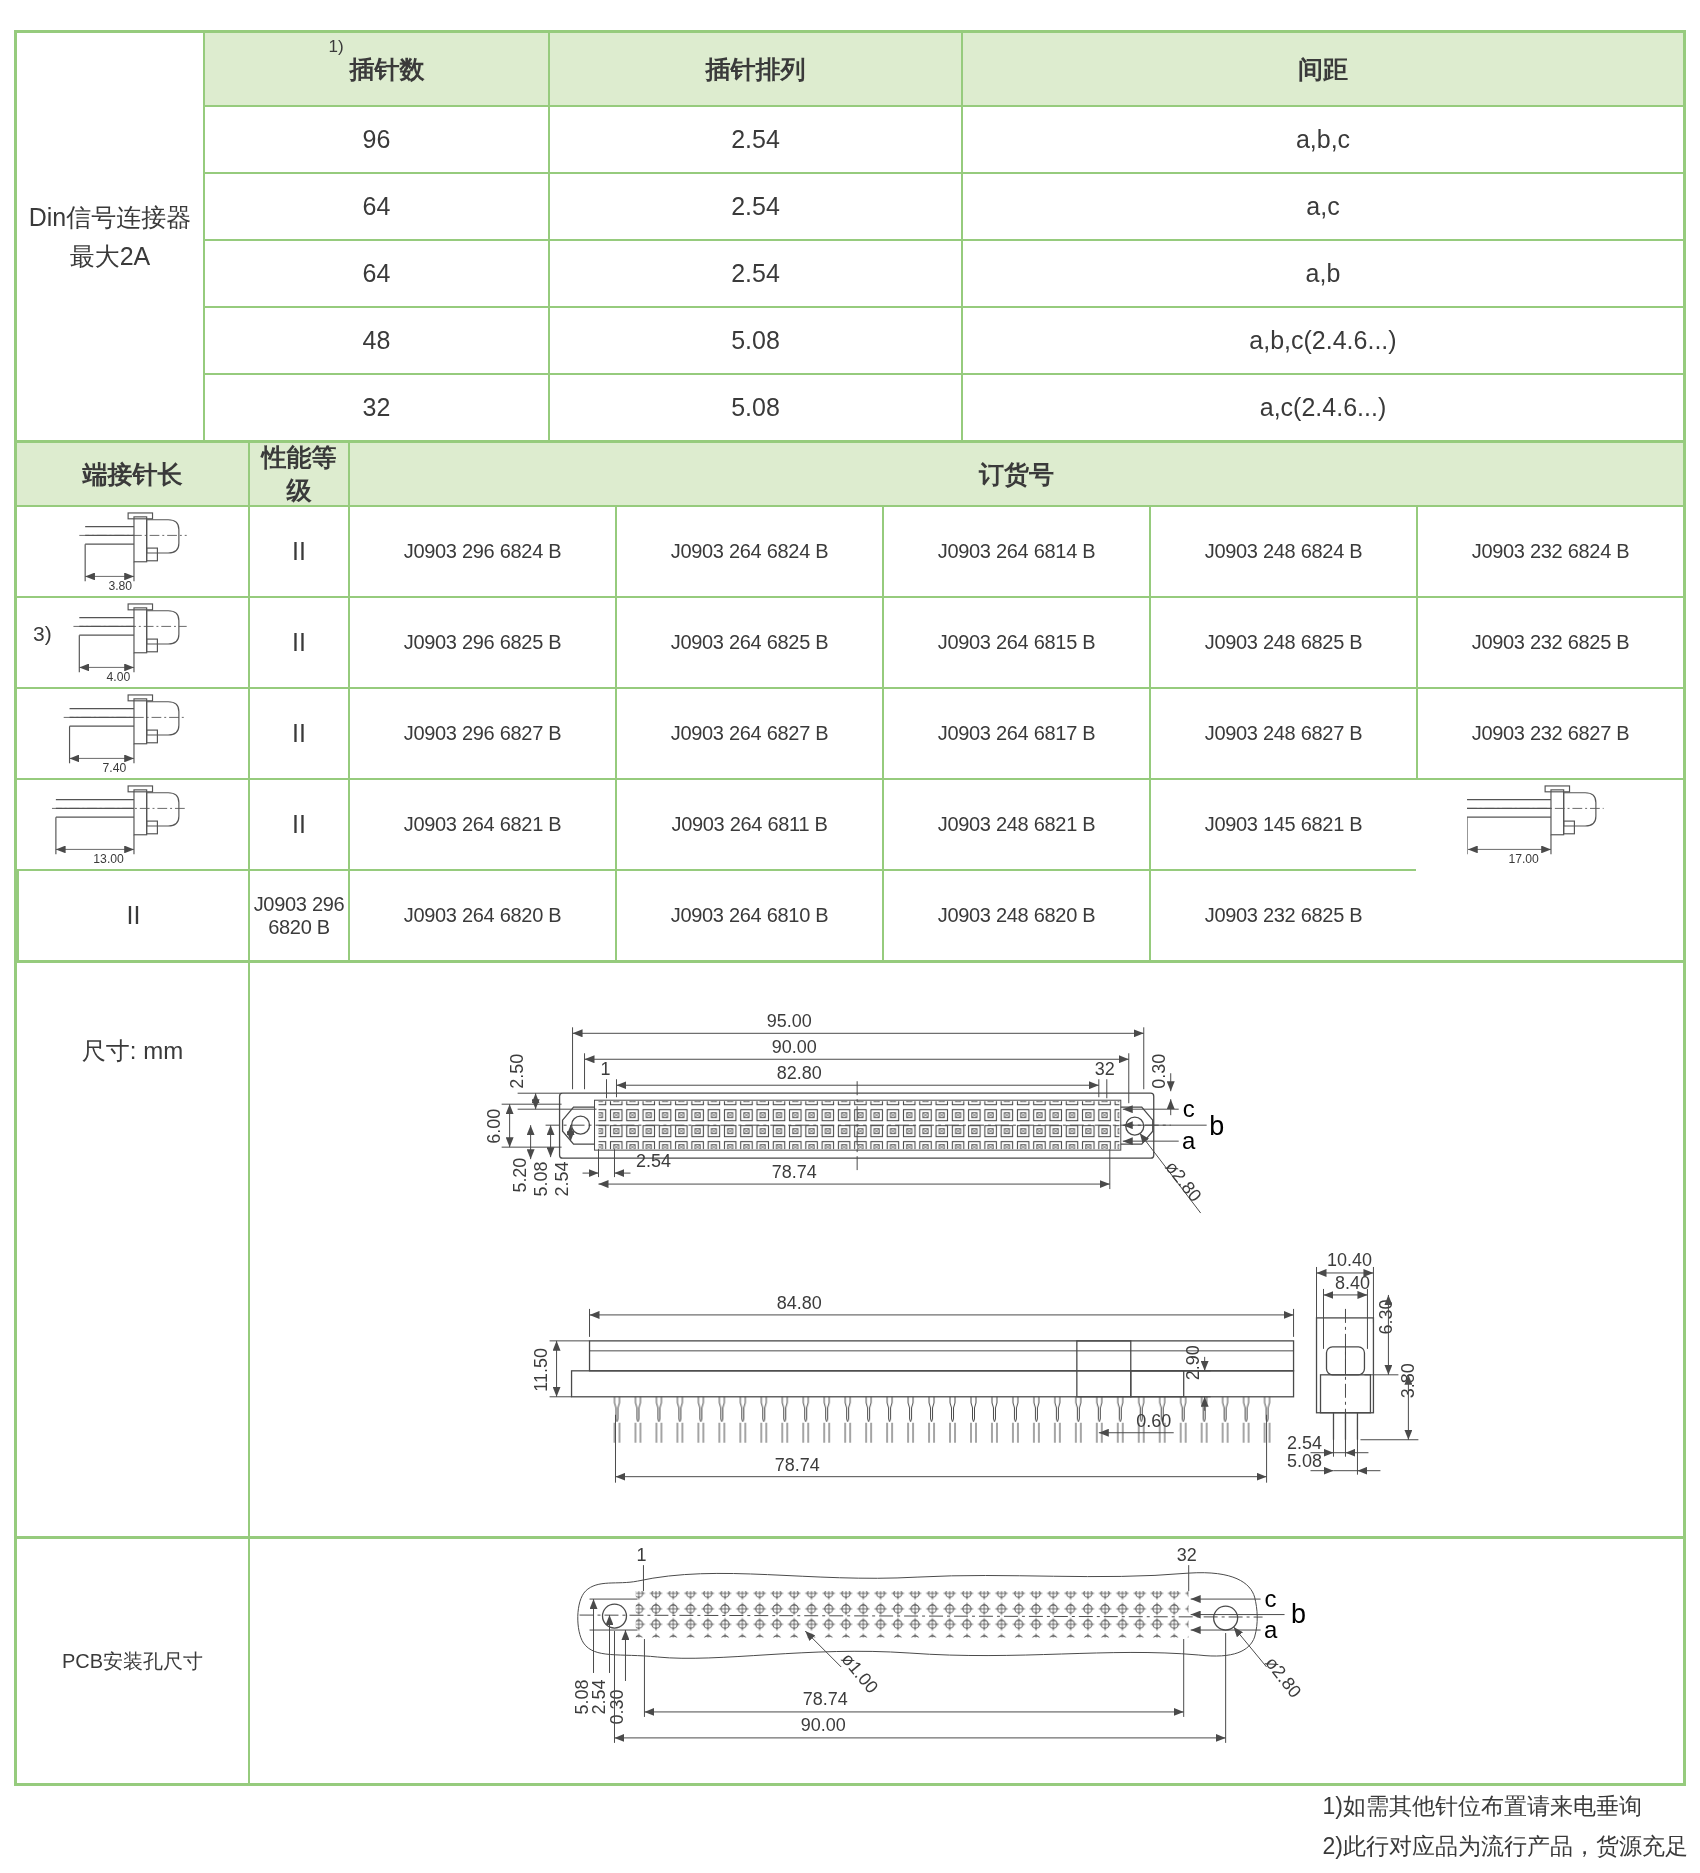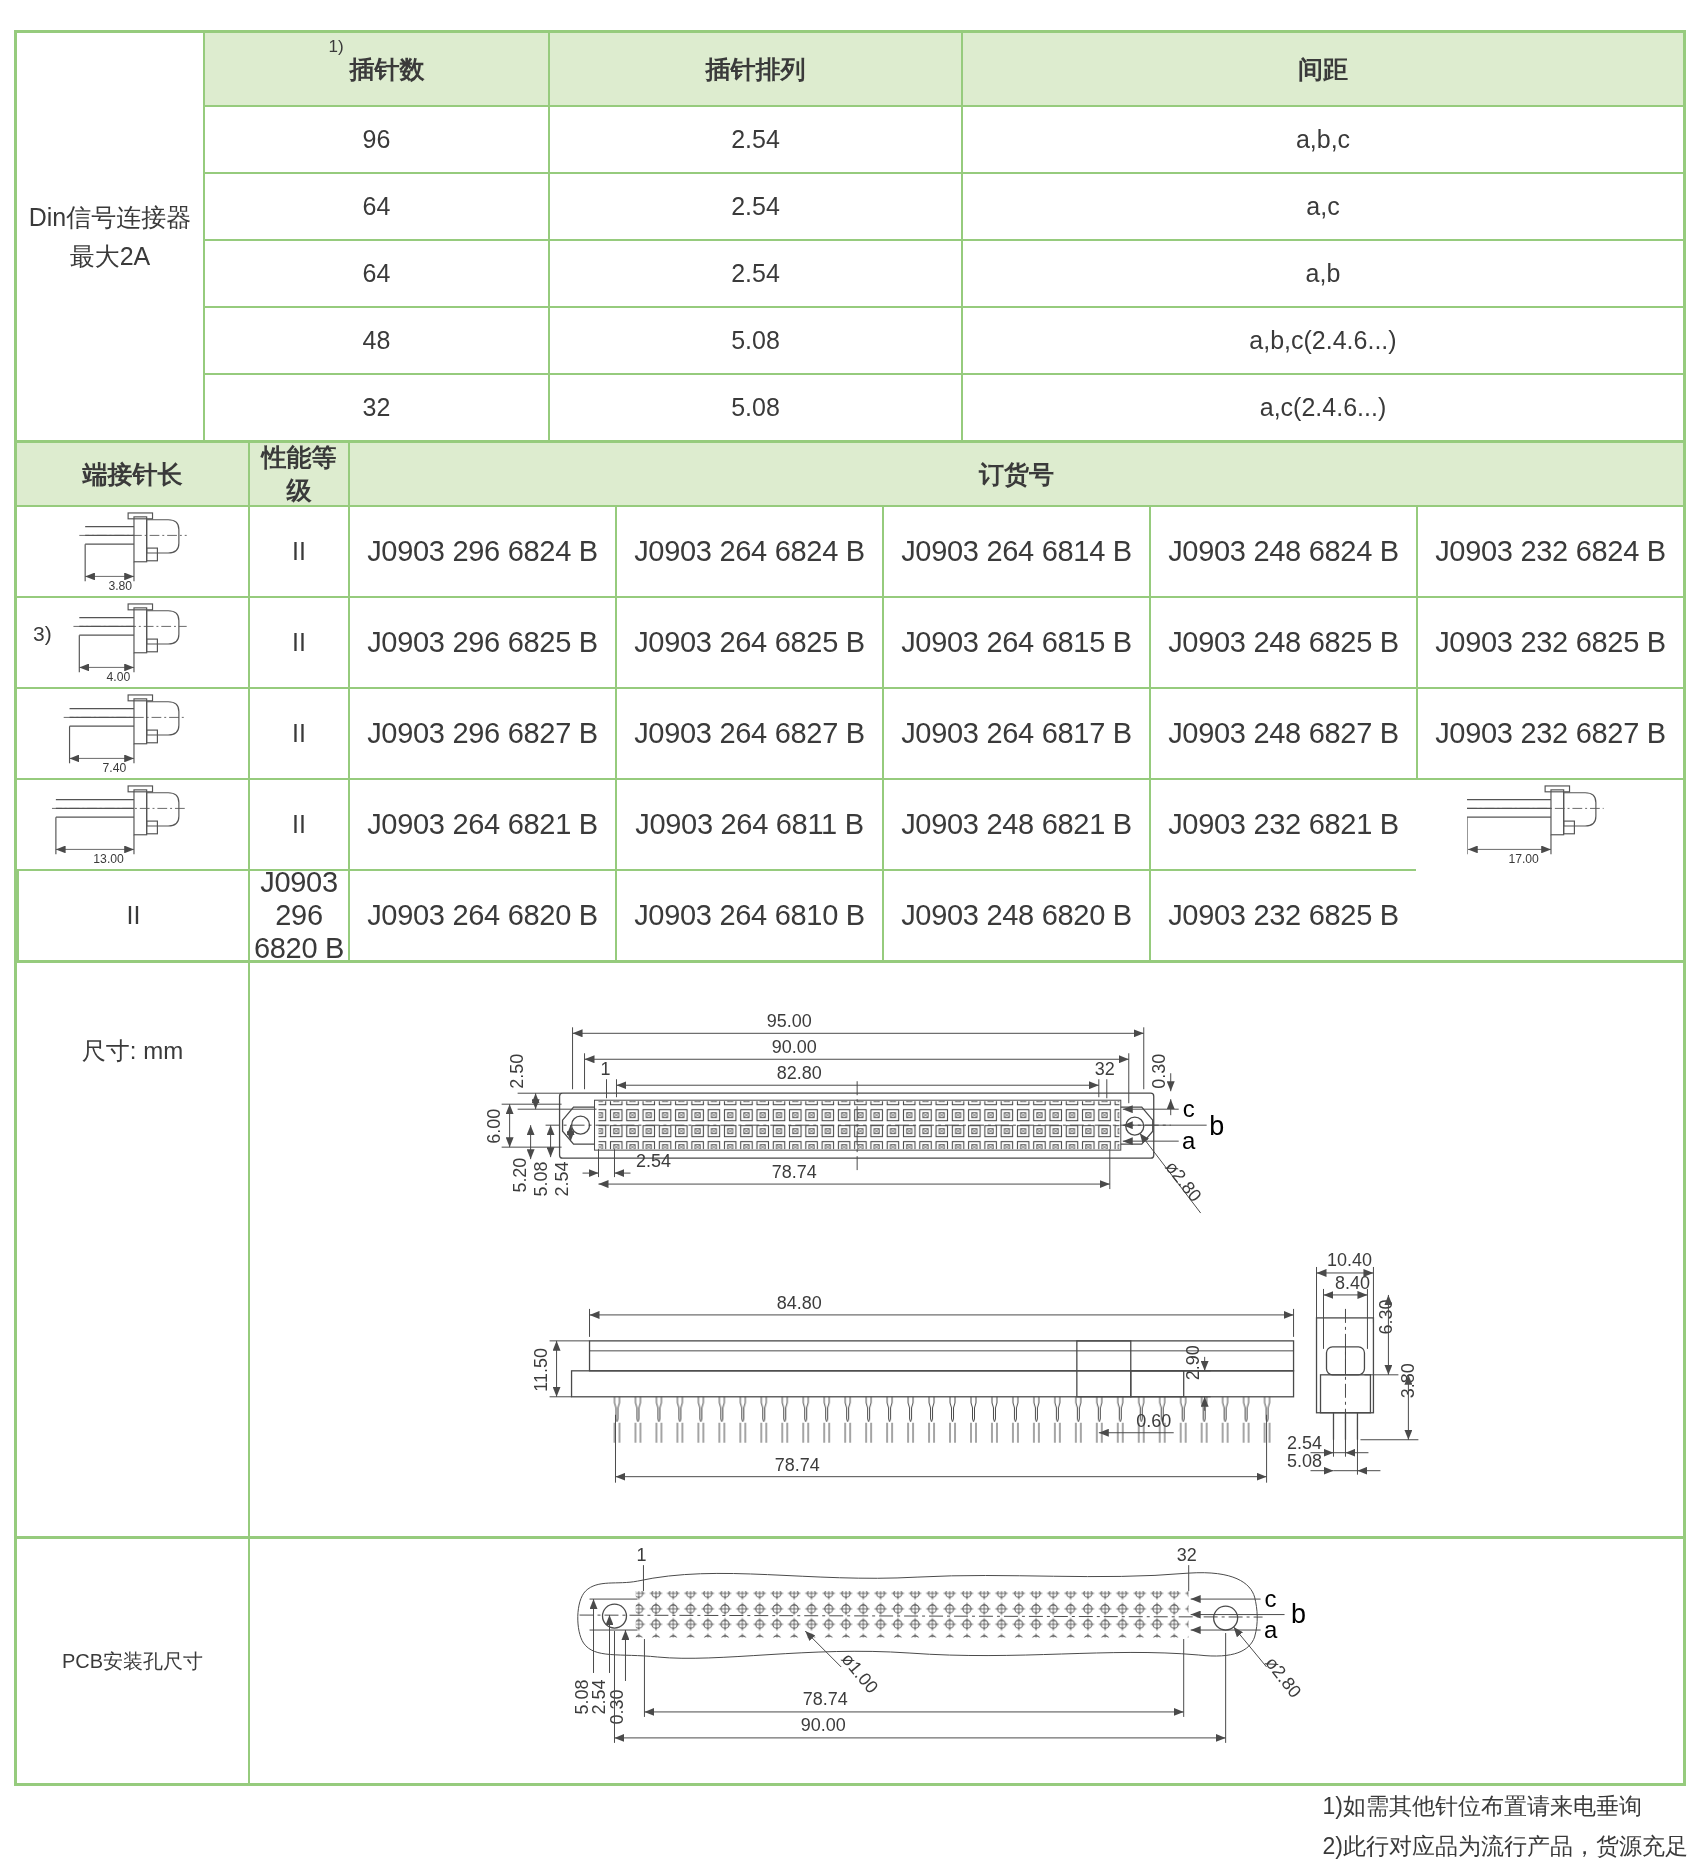--- a/index.html
+++ b/index.html
@@ -13,21 +13,21 @@
 .c{display:flex;align-items:center;justify-content:center;text-align:center;font-size:25px;position:relative}
 .bl{border-left:2px solid var(--g)}
 .bt{border-top:2px solid var(--g)}
 .hdr{background:var(--gbg);font-weight:bold}
 .secA{grid-template-columns:186px 345px 413px 722px;grid-template-rows:72px repeat(5,67px)}
 .prod{grid-row:1/7;grid-column:1;flex-direction:column;font-weight:normal;line-height:1.55}
 .sup{font-size:17px;font-weight:normal;margin-right:6px;align-self:flex-start;padding-top:4px}
 .secB{grid-template-columns:231px 100px 1335px;grid-template-rows:62px;border-top:3px solid var(--g)}
 .secB .c{background:var(--gbg);font-weight:bold}
 .secC{grid-template-columns:231px 100px repeat(5,267px);grid-auto-rows:91px}
-.ord{font-size:29px;letter-spacing:-0.3px}
+.ord{font-size:20px;letter-spacing:-0.3px}
 .grade{font-size:25px}
 .note3{position:absolute;left:16px;top:24px;font-size:21px}
 .secD{grid-template-columns:231px 1441px;grid-template-rows:573px;border-top:3px solid var(--g)}
 .secE{grid-template-columns:231px 1441px;grid-template-rows:244px;border-top:3px solid var(--g)}
 .dimlabel{align-items:flex-start;padding-top:72px;font-size:24px}
 .pcblabel{font-size:20px}
 .drawcell{justify-content:flex-start;align-items:center}
 .foot{position:absolute;right:12px;top:1786px;font-size:23px;line-height:1.75;color:var(--tx)}
 .cicon{width:166px;height:82px}
 .ic line,.ic rect,.ic path{stroke:#555;stroke-width:1.2;fill:none}
@@ -206,21 +206,21 @@
             <line x1="86" y1="52" x2="86" y2="72"></line>
           <line class="dim" x1="6" y1="67" x2="86" y2="67" marker-start="url(#as)" marker-end="url(#ae)"></line>
         </g>
         <text class="ictxt" x="60" y="81" text-anchor="middle">13.00</text>
       </svg>
     </div>
     <div class="c bl bt grade">II</div>
     <div class="c bl bt ord">J0903 264 6821 B</div>
     <div class="c bl bt ord">J0903 264 6811 B</div>
     <div class="c bl bt ord">J0903 248 6821 B</div>
-    <div class="c bl bt ord">J0903 232 6821 B</div>
+    <div class="c bl bt ord">J0903 145 6821 B</div>
 
     <div class="c bt">
       <svg class="cicon" viewBox="0 0 170 84">
         <g class="ic">
           <line x1="0" y1="16" x2="86" y2="16"></line>
             <line x1="0" y1="25" x2="86" y2="25"></line>
             <line x1="0" y1="34" x2="86" y2="34"></line>
           <rect x="86" y="6" width="13" height="46"></rect>
             <rect x="80" y="2" width="25" height="6"></rect>
           <path d="M99,9 h22 q11,0 11,10 v14 q0,10 -11,10 h-22 z"></path>

